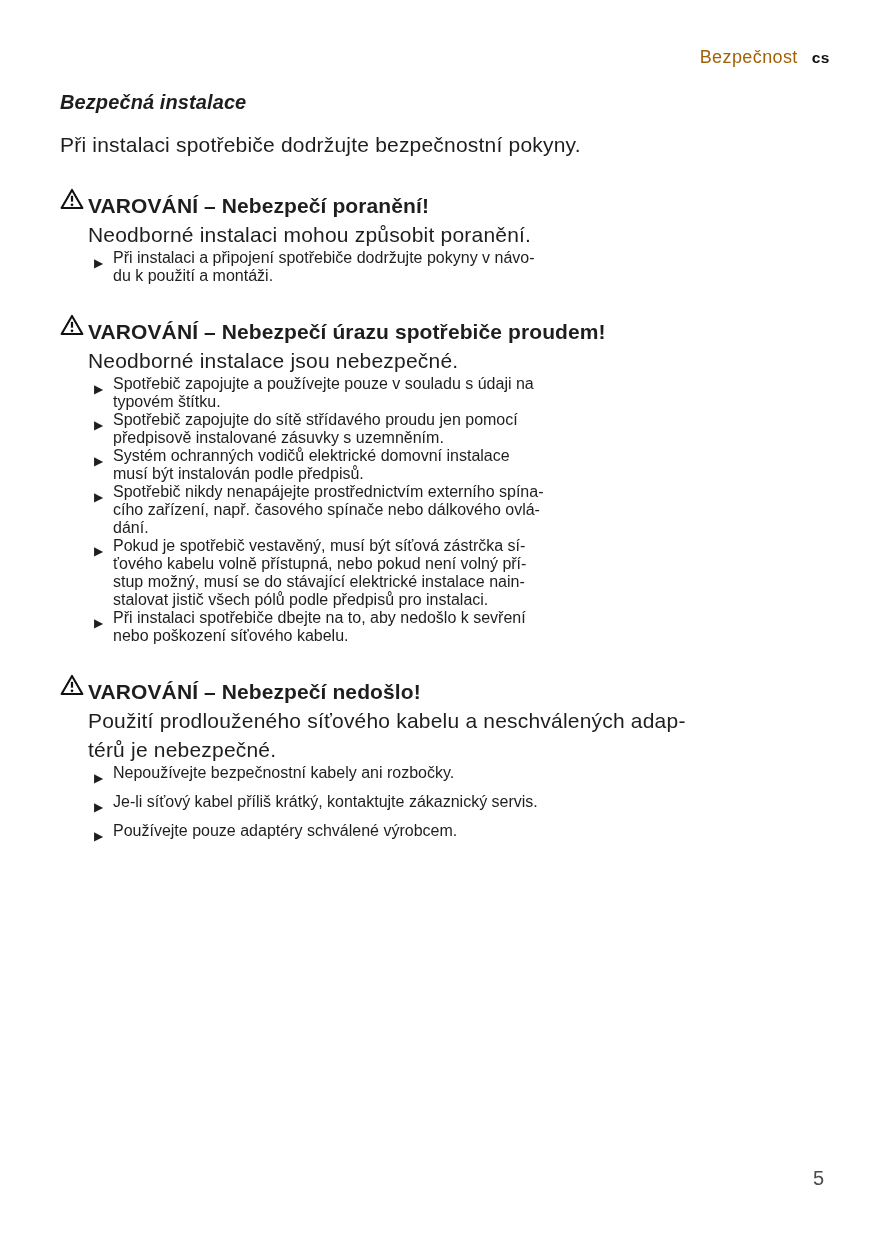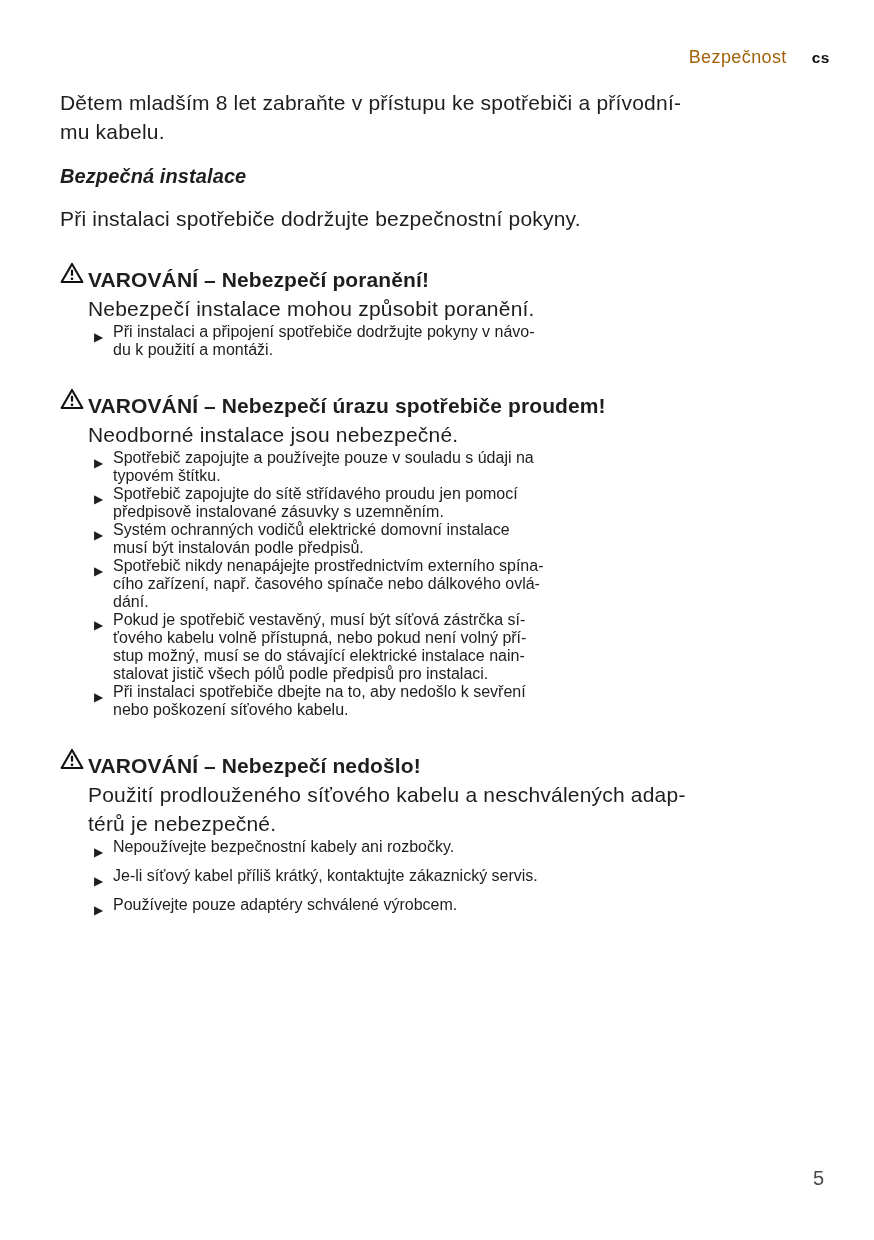--- a/index.html
+++ b/index.html
@@ -19,21 +19,21 @@
   
   .header {
     text-align: right;
     font-size: 18px;
     line-height: 22px;
     height: 22px;
   }
   .header .section-label { color: #a16207; letter-spacing: 0.4px; }
   .header .lang-label {
     font-weight: bold; color: #111;
-    font-size: 15.5px; margin-left: 25px;
+    font-size: 15.5px; margin-left: 14px;
     letter-spacing: 0.5px;
   }
   
   main { margin-top: 20px; }
   .lines { white-space: pre-line; }
   p, h2, h3 { font-size: 21px; line-height: 29px; font-weight: normal; letter-spacing: 0.2px; }
   .intro-paragraph { }
   .section-heading {
     margin-top: 16px;
     font-size: 20px; font-weight: bold;
@@ -67,38 +67,36 @@
 <body>
 
 <div class="page">
 
   <div class="header">
     <span class="section-label">Bezpečnost</span><span class="lang-label">cs</span>
   </div>
 
   <main>
 
-    <p class="intro-paragraph lines">Dětem mladším 8 let zabraňte v přístupu ke spotřebiči a přívodní-
-mu kabelu.</p>
 
     <h2 class="section-heading">Bezpečná instalace</h2>
 
     <p class="safety-note">Při instalaci spotřebiče dodržujte bezpečnostní pokyny.</p>
 
     <section class="warning">
       <div class="warn-icon-col">
         <svg width="24" height="22" viewBox="0 0 30 27">
           <path d="M15 2.2 L28 24.8 H2 Z" fill="none" stroke="#111" stroke-width="2.6" stroke-linejoin="round"></path>
           <line x1="15" y1="9.5" x2="15" y2="16.8" stroke="#111" stroke-width="2.8"></line>
           <circle cx="15" cy="20.8" r="1.7" fill="#111"></circle>
         </svg>
       </div>
       <div class="warn-content">
         <h3 class="warn-title">VAROVÁNÍ – Nebezpečí poranění!</h3>
-        <p class="warn-intro lines">Nebezpečí instalace mohou způsobit poranění.</p>
+        <p class="warn-intro lines">Neodborné instalaci mohou způsobit poranění.</p>
         <ul class="bullet-list">
           <li class="bullet">
             <span class="bullet-marker">▶</span>
             <span class="bullet-text lines">Při instalaci a připojení spotřebiče dodržujte pokyny v návo-
 du k použití a montáži.</span>
           </li>
         </ul>
       </div>
     </section>
 

